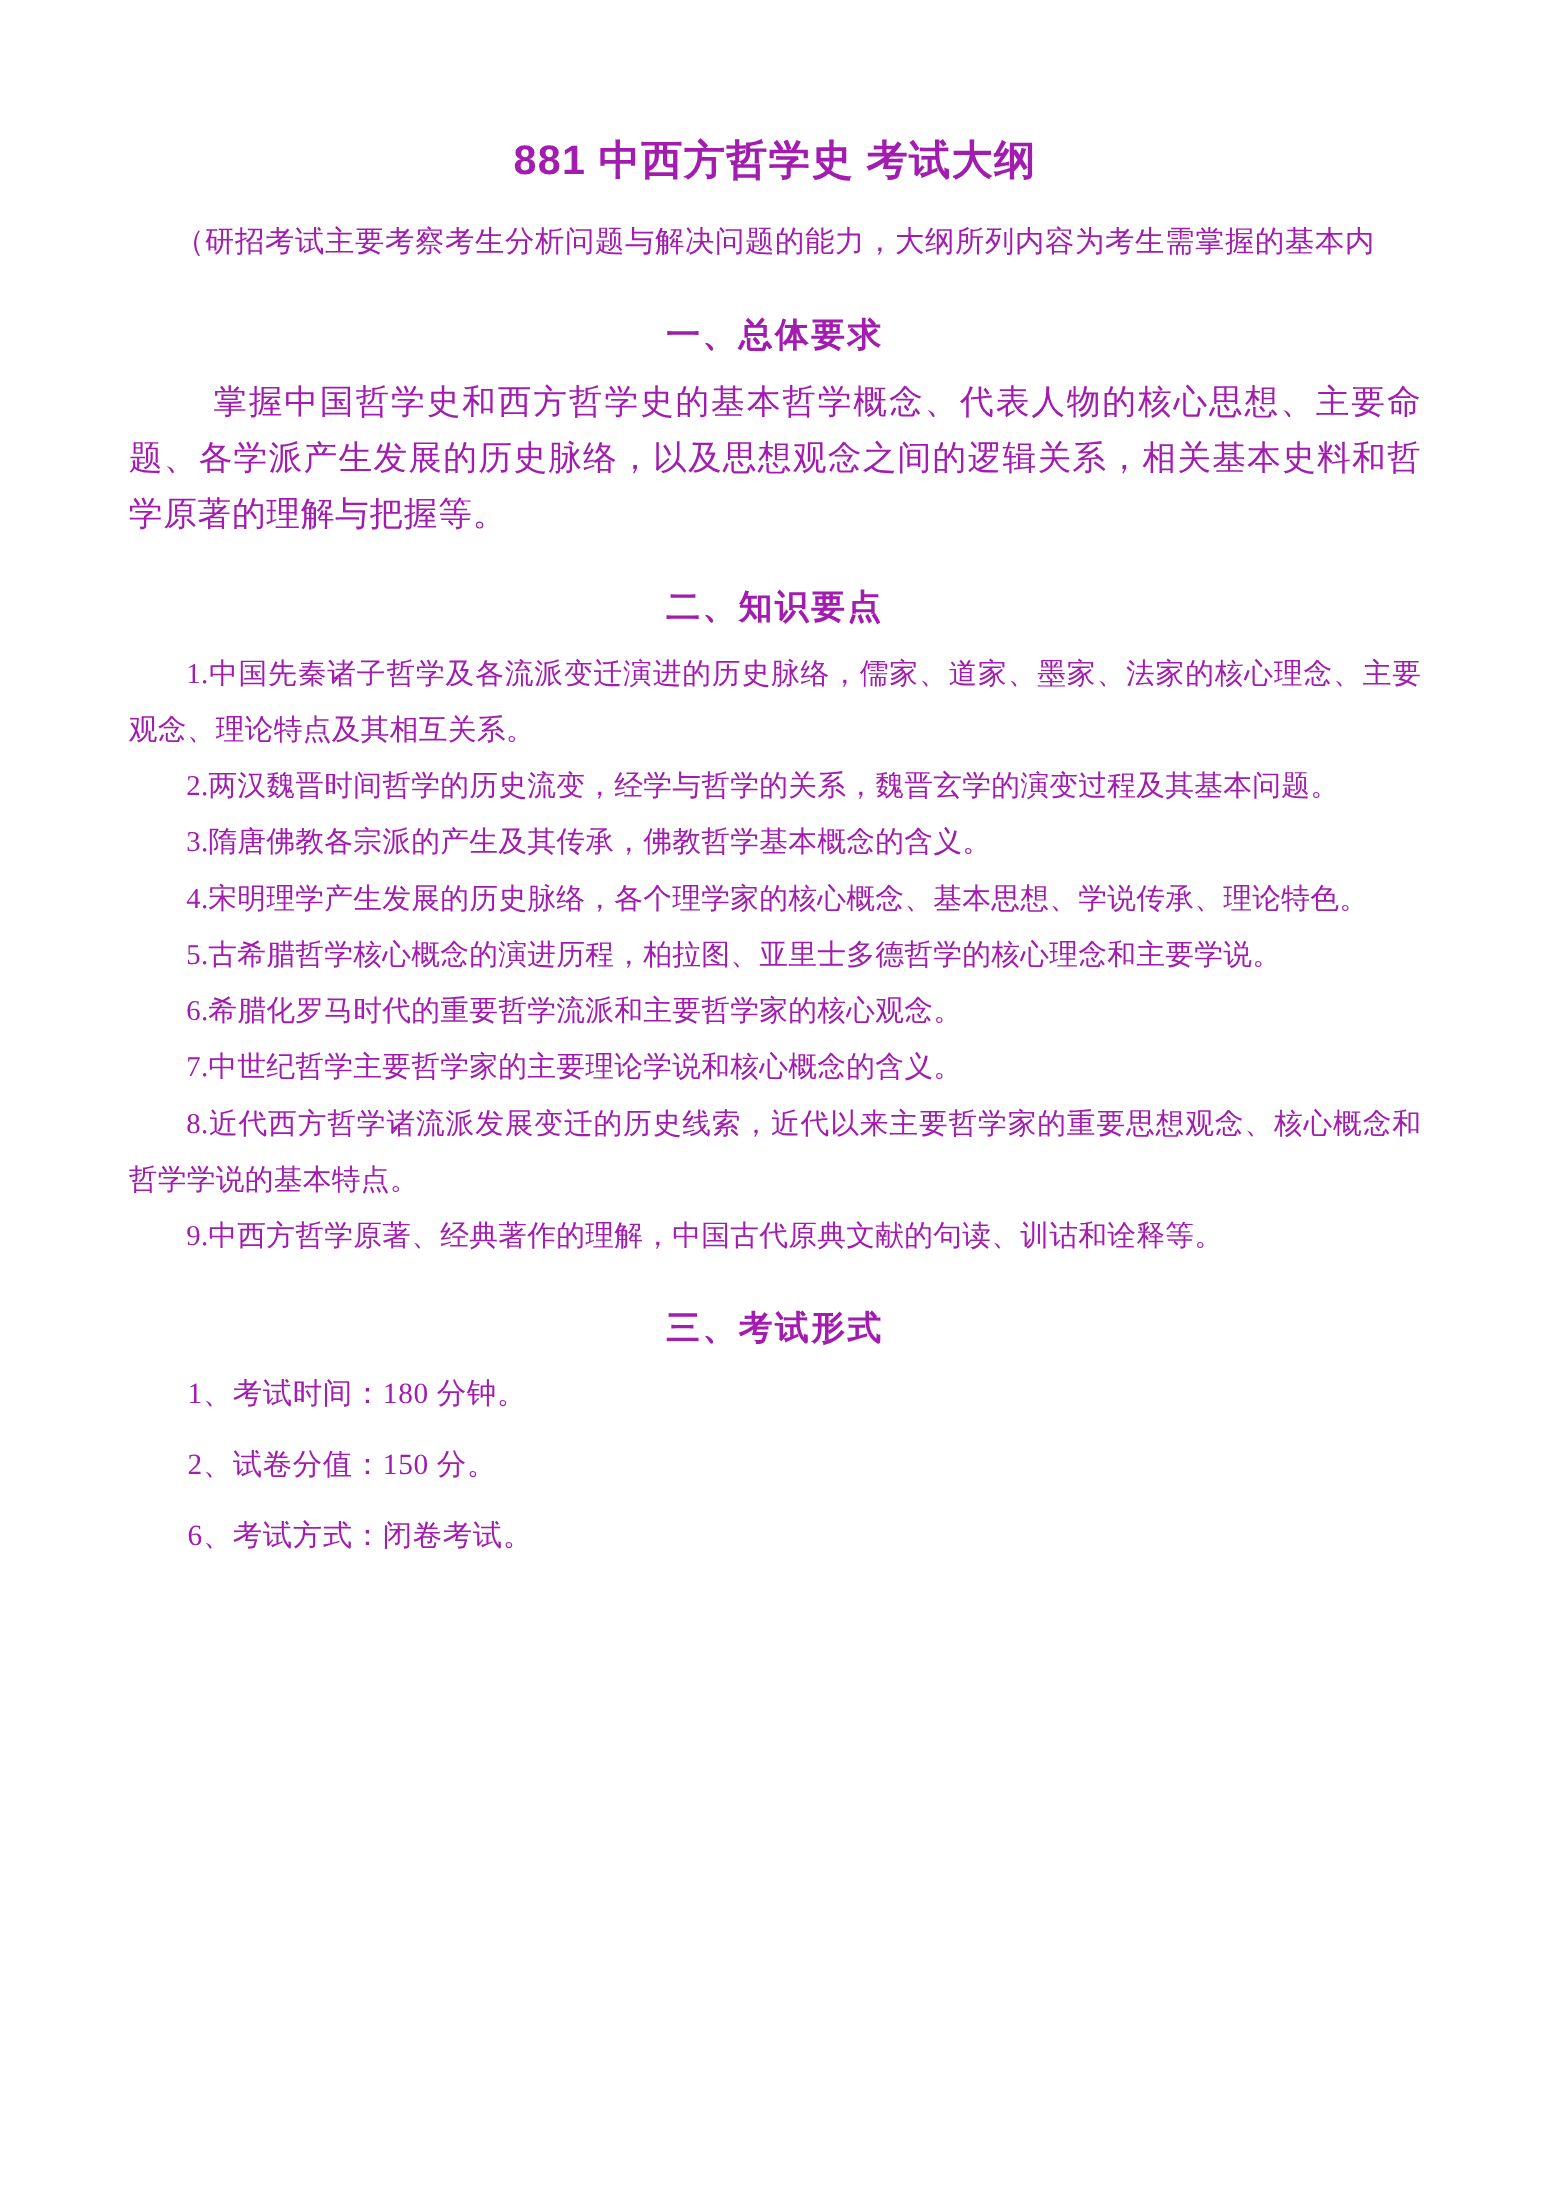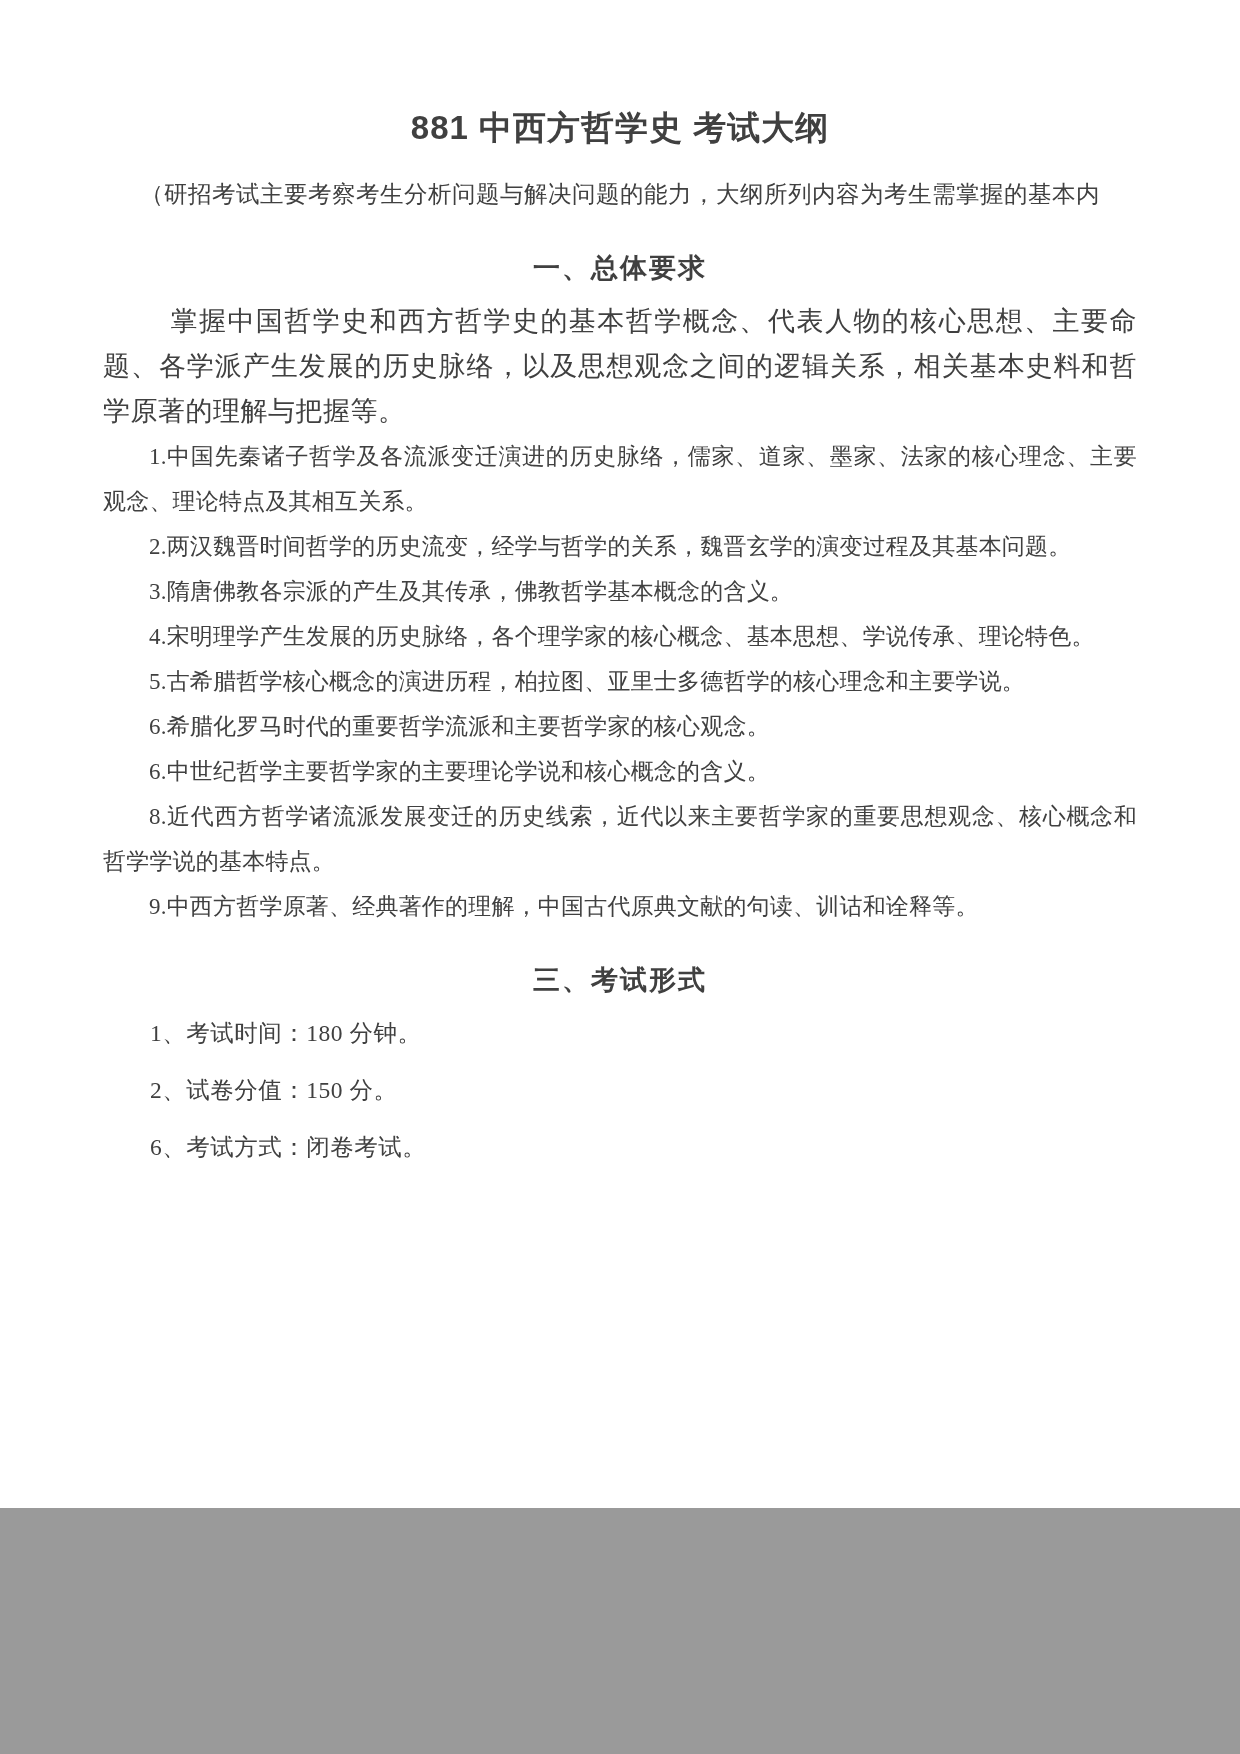--- a/index.html
+++ b/index.html
@@ -1,22 +1,22 @@
 <!DOCTYPE html>
 <html><head>
 <meta charset="utf-8">
 <style>
   * { margin: 0; padding: 0; box-sizing: border-box; }
   html, body { background: #9a9a9a; }
   body { display: flex; justify-content: center; }
   .page {
     width: 1240px;
-    height: 1508px;
+    height: 1754px;
     background: #ffffff;
-    color: #404040;
+    color: #a21caf;
     padding: 106px 103px 0 103px;
     font-family: "Liberation Serif", "DejaVu Serif", serif;
     overflow: hidden;
   }
   .doc-title {
     font-family: "Liberation Sans", "DejaVu Sans", sans-serif;
     font-weight: bold;
     font-size: 33px;
     line-height: 44px;
     text-align: center;
@@ -71,27 +71,28 @@
   <div>
     <div class="note-line">（研招考试主要考察考生分析问题与解决问题的能力，大纲所列内容为考生需掌握的基本内</div>
   </div>
 
   <div>
     <h2 class="section-heading">一、总体要求</h2>
     <p class="body-para">掌握中国哲学史和西方哲学史的基本哲学概念、代表人物的核心思想、主要命题、各学派产生发展的历史脉络，以及思想观念之间的逻辑关系，相关基本史料和哲学原著的理解与把握等。</p>
   </div>
 
   <div>
+    <h2 class="section-heading">二、知识要点</h2>
     <p class="kp-item">1.中国先秦诸子哲学及各流派变迁演进的历史脉络，儒家、道家、墨家、法家的核心理念、主要观念、理论特点及其相互关系。</p>
     <p class="kp-item">2.两汉魏晋时间哲学的历史流变，经学与哲学的关系，魏晋玄学的演变过程及其基本问题。</p>
     <p class="kp-item">3.隋唐佛教各宗派的产生及其传承，佛教哲学基本概念的含义。</p>
     <p class="kp-item">4.宋明理学产生发展的历史脉络，各个理学家的核心概念、基本思想、学说传承、理论特色。</p>
     <p class="kp-item">5.古希腊哲学核心概念的演进历程，柏拉图、亚里士多德哲学的核心理念和主要学说。</p>
     <p class="kp-item">6.希腊化罗马时代的重要哲学流派和主要哲学家的核心观念。</p>
-    <p class="kp-item">6.中世纪哲学主要哲学家的主要理论学说和核心概念的含义。</p>
+    <p class="kp-item">7.中世纪哲学主要哲学家的主要理论学说和核心概念的含义。</p>
     <p class="kp-item">8.近代西方哲学诸流派发展变迁的历史线索，近代以来主要哲学家的重要思想观念、核心概念和哲学学说的基本特点。</p>
     <p class="kp-item">9.中西方哲学原著、经典著作的理解，中国古代原典文献的句读、训诂和诠释等。</p>
   </div>
 
   <div>
     <h2 class="section-heading">三、考试形式</h2>
     <p class="exam-item">1、考试时间：180 分钟。</p>
     <p class="exam-item">2、试卷分值：150 分。</p>
     <p class="exam-item">6、考试方式：闭卷考试。</p>
   </div>

